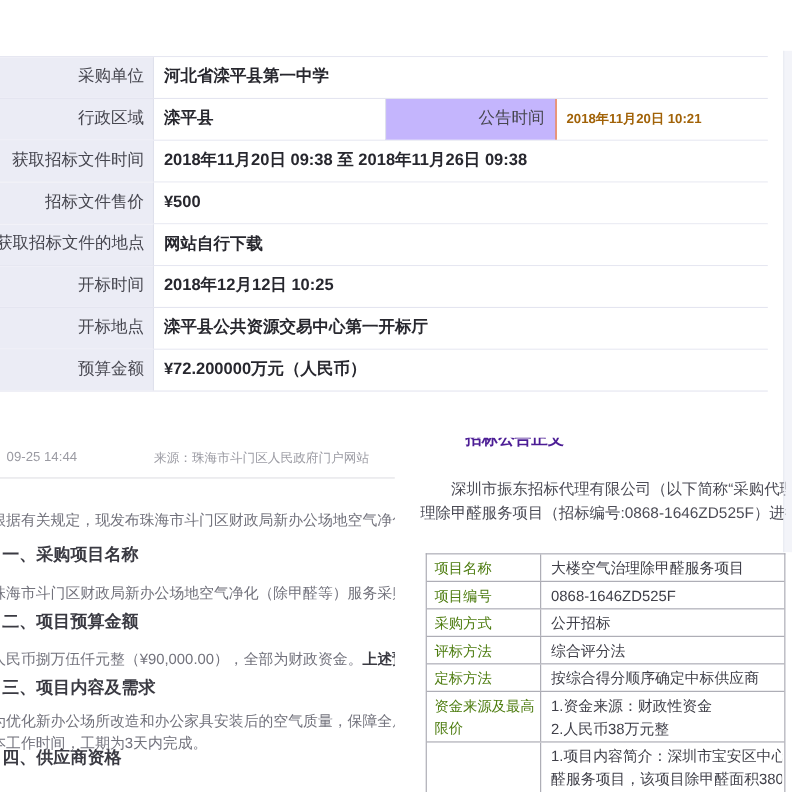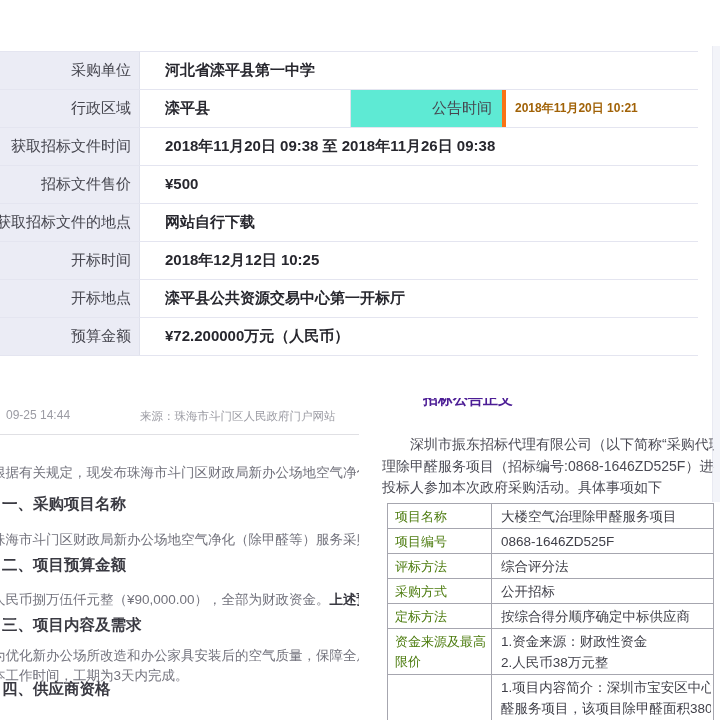--- a/index.html
+++ b/index.html
@@ -16,26 +16,26 @@
   .tt-label{
     position:absolute;left:0;top:0;bottom:0;width:140px;box-sizing:border-box;
     background:#ebecf5;border-right:1px solid #dfe1ec;
     direction:rtl;text-align:right;padding-right:8px;
     line-height:36px;font-size:15px;color:#46464f;
     white-space:nowrap;overflow:hidden;
   }
   .tt-value{
     position:absolute;left:141px;right:0;top:0;bottom:0;
     line-height:36px;font-size:15px;font-weight:700;color:#27272e;
-    padding-left:24px;white-space:nowrap;overflow:hidden;
+    padding-left:8px;white-space:nowrap;overflow:hidden;
   }
   .tt-value.narrow{right:auto;width:209px;}
   .tt-label2{
     position:absolute;left:350px;top:0;bottom:0;width:156px;box-sizing:border-box;
-    background:#5eead4;border-left:1px solid #dfe1ec;border-right:4px solid #f97316;
+    background:#c4b5fd;border-left:1px solid #dfe1ec;border-right:1px solid #f97316;
     text-align:right;padding-right:10px;
     line-height:36px;font-size:15px;color:#46464f;white-space:nowrap;overflow:hidden;
   }
   .tt-value2{
     position:absolute;left:507px;right:0;top:0;bottom:0;
     line-height:36px;font-size:12px;font-weight:700;color:#a16207;
     padding-left:8px;white-space:nowrap;overflow:hidden;
   }
   .edge-strip{position:absolute;left:712px;top:0;width:8px;height:456px;background:#f3f4f9;border-left:1px solid #e9eaf2;}
 
@@ -148,45 +148,44 @@
     <h3 class="l-head" style="top:273px;font-family:Liberation Serif, serif;">四、供应商资格</h3>
   </div>
 
   <div class="right-col">
     <div class="clip-head">
       <span>招标公告正文</span>
     </div>
     <div class="r-para">
       <div class="r-line indent">深圳市振东招标代理有限公司（以下简称“采购代理机构”</div>
       <div class="r-line">理除甲醛服务项目（招标编号:0868-1646ZD525F）进行国内</div>
-      <div class="r-line last">投标人参加本次政府采购活动。具体事项如下</div>
     </div>
     <div class="r-table">
       <div class="rt-row rt-h25">
         <div class="rt-label">项目名称</div>
         <div class="rt-value">
             <div class="rt-line">大楼空气治理除甲醛服务项目</div>
           </div>
       </div>
       <div class="rt-row rt-h25">
         <div class="rt-label">项目编号</div>
         <div class="rt-value">
             <div class="rt-line">0868-1646ZD525F</div>
           </div>
       </div>
       <div class="rt-row rt-h25">
+        <div class="rt-label">采购方式</div>
+        <div class="rt-value">
+            <div class="rt-line">公开招标</div>
+          </div>
+      </div>
+      <div class="rt-row rt-h25">
         <div class="rt-label">评标方法</div>
         <div class="rt-value">
             <div class="rt-line">综合评分法</div>
-          </div>
-      </div>
-      <div class="rt-row rt-h25">
-        <div class="rt-label">采购方式</div>
-        <div class="rt-value">
-            <div class="rt-line">公开招标</div>
           </div>
       </div>
       <div class="rt-row rt-h25">
         <div class="rt-label">定标方法</div>
         <div class="rt-value">
             <div class="rt-line">按综合得分顺序确定中标供应商</div>
           </div>
       </div>
       <div class="rt-row rt-h46">
         <div class="rt-label">资金来源及最高限价</div>

